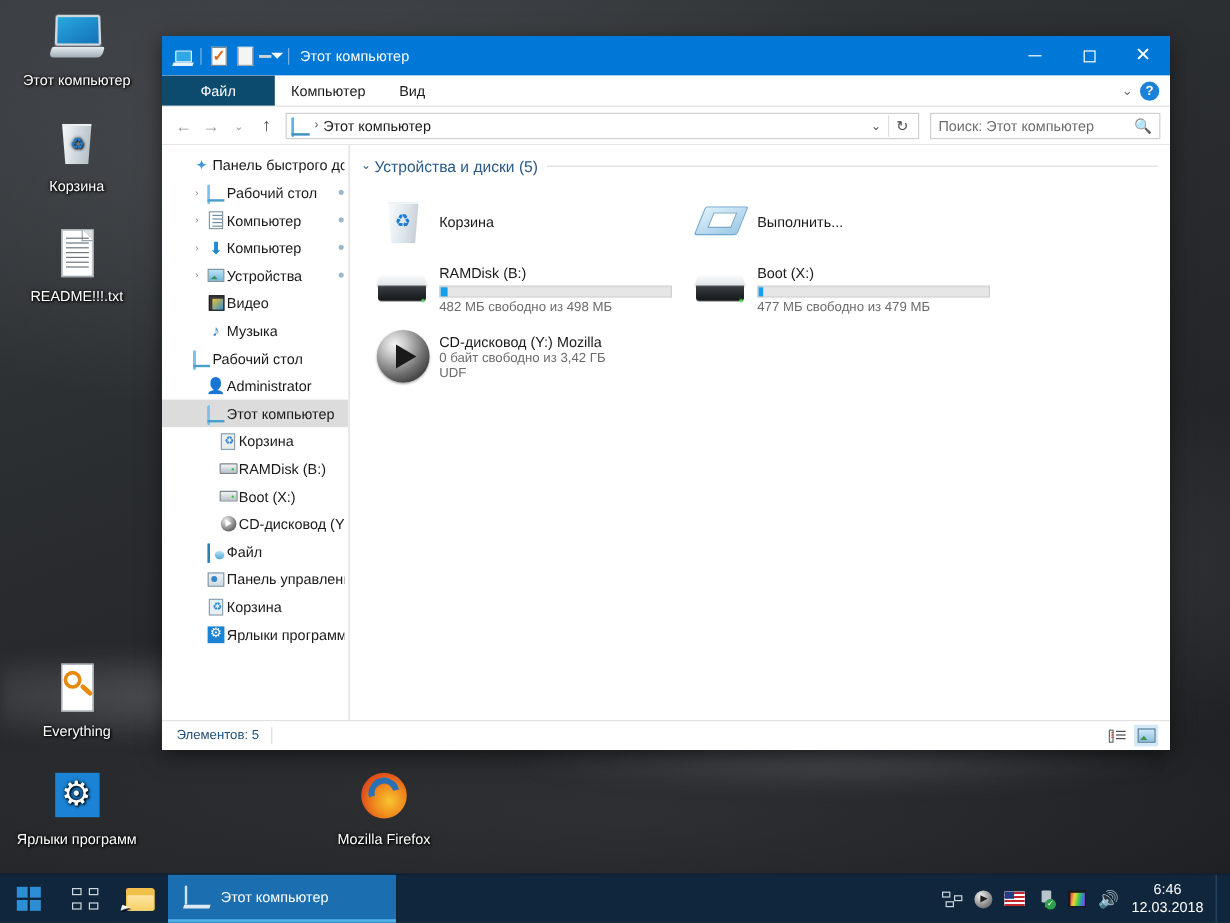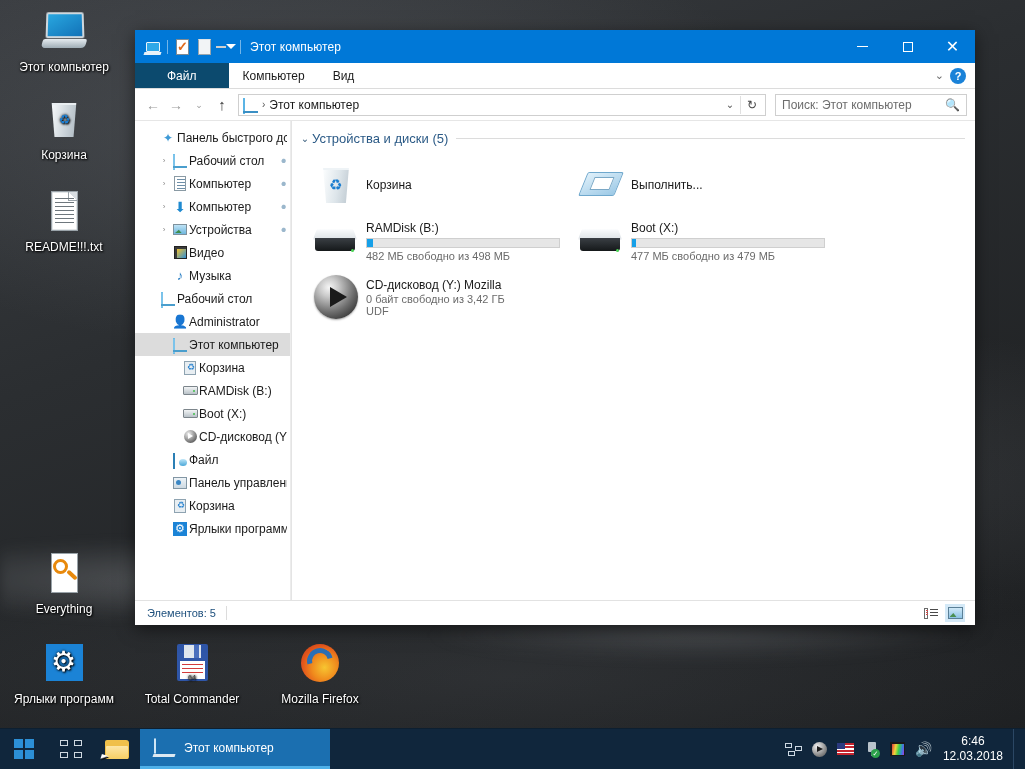--- a/index.html
+++ b/index.html
@@ -435,35 +435,20 @@
   </div>
 
   <div class="dicon" style="left:4px;top:640px;">
     <span class="glyph ic-gear">
       <span class="sq"></span>
         <span class="g">⚙</span>
     </span>
     <span class="lbl">Ярлыки программ</span>
   </div>
 
-  <div class="dicon" style="left:132px;top:640px;">
-    <span class="glyph ic-fl">
-      <span class="sq"></span>
-        <span class="shut">
-          <i></i>
-        </span>
-      <span class="lab">
-          <i></i>
-          <i></i>
-          <i></i>
-        </span>
-        <span class="n">64</span>
-    </span>
-    <span class="lbl">Total Commander</span>
-  </div>
 
   <div class="dicon" style="left:260px;top:640px;">
     <span class="glyph ic-ff">
       <span class="ball"></span>
         <span class="swirl"></span>
     </span>
     <span class="lbl">Mozilla Firefox</span>
   </div>
 
 </div>

